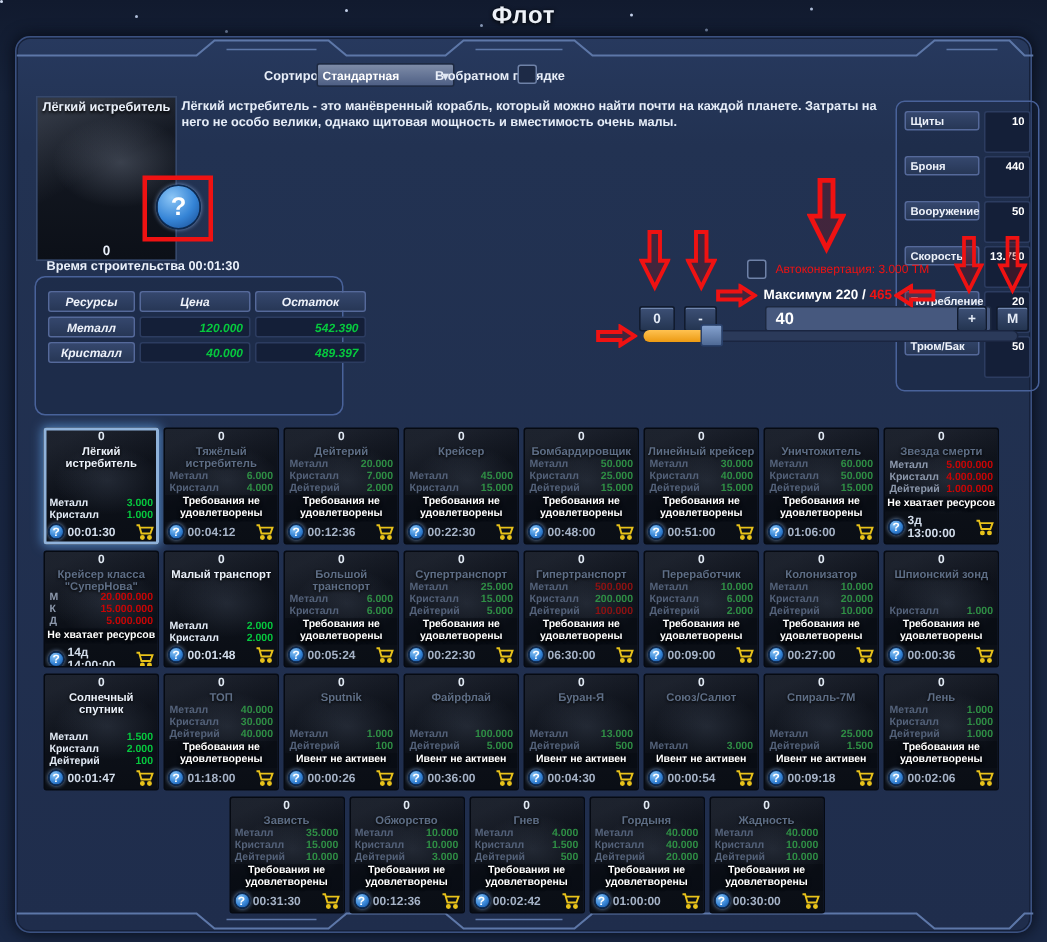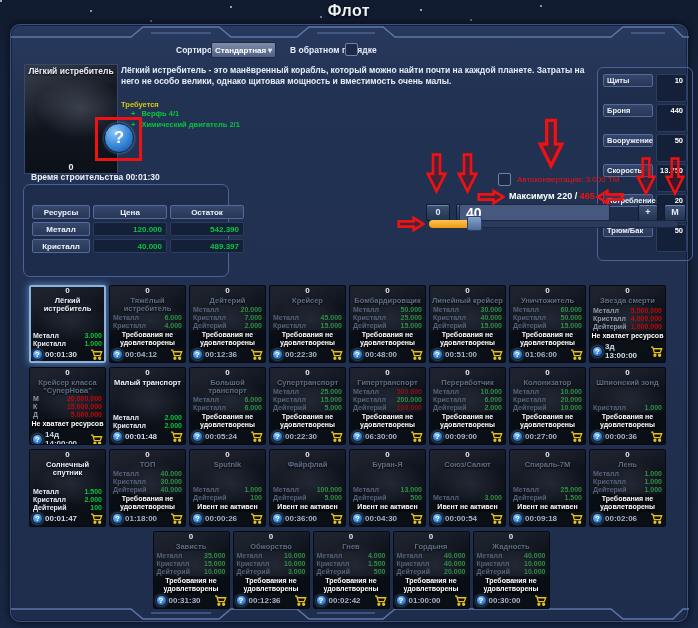--- a/index.html
+++ b/index.html
@@ -18,21 +18,21 @@
 
   .panel { position:absolute; left:10px; top:24px; width:678px; height:598px;
     background:linear-gradient(180deg,#27395e 0%, #223252 12%, #1f2d4c 100%);
     border:1px solid #3b5180; border-radius:10px; box-shadow: inset 0 0 0 1px #16213a, 0 0 10px #060a14; }
   .decor { position:absolute; left:0; }
   .decor-top { top:-1px; }
   .decor-bottom { bottom:-1px; transform:scaleY(-1); }
 
   
   .sort-label { position:absolute; left:165px; top:20px; font-size:8.5px; font-weight:bold; color:#e8eef8; }
-  .sort-select { position:absolute; left:200px; top:17px; width:65px; height:16px; display:flex; align-items:center;
+  .sort-select { position:absolute; left:200px; top:17px; width:92px; height:16px; display:flex; align-items:center;
     background:linear-gradient(#7e8ca8,#4e5f84); border:1px solid #1e2a42; border-radius:2px;
     color:#fff; font-size:8px; font-weight:bold; padding:0 3px; cursor:pointer; }
   .sort-select .val { flex:1; }
   .sort-select .chev { font-size:8px; color:#dfe6f2; }
   .checkbox { width:13px; height:13px; background:#1d2a46; border:1px solid #6f82a8; border-radius:2px; }
   .cb-sort { position:absolute; left:334px; top:18px; }
   .reverse-label { position:absolute; left:279px; top:20px; font-size:8.5px; font-weight:bold; color:#e8eef8; }
 
   
   .ship-thumb { position:absolute; left:13px; top:39px; width:94px; height:110px; display:flex; flex-direction:column;
@@ -48,21 +48,21 @@
     background:radial-gradient(circle at 35% 28%, #8cc6f6 0%, #3584d6 55%, #17488e 100%);
     border:1px solid #0c2950; box-shadow:0 0 3px rgba(160,200,255,.7); }
   .q-big { position:absolute; left:93px; top:98px; width:30px; height:30px; font-size:17px; line-height:28px; }
   .annot-rect { position:absolute; border:3px solid #ef1212; }
   .rect-qicon { left:84px; top:92px; width:47px; height:44px; }
 
   .build-time-label { position:absolute; left:20px; top:147px; font-size:8.5px; font-weight:bold; color:#eaf0fa;text-align:center; }
 
   
   .res-box { position:absolute; left:12px; top:159px; width:206px; height:93px;
-    border:1px solid #49629a; border-radius:7px; background:rgba(20,30,54,.25); padding:20px 8px; }
+    border:1px solid #49629a; border-radius:7px; background:rgba(20,30,54,.25); padding:9px 8px;font-style:italic; }
   .res-grid { display:grid; grid-template-columns:58px 74px 74px; gap:3px; }
   .cell { height:14px; font-size:8px; font-weight:bold; line-height:13px; border-radius:2px; padding:0 4px; }
   .cell-head, .cell-name { background:linear-gradient(#35476d,#273756); border:1px solid #55699a; color:#eef2fa; text-align:center; }
   .cell-val { background:#141f38; border:1px solid #2c3c60; color:#06c93e; text-align:right; }
 
   
   .desc { position:absolute; left:110px; top:40px; width:474px; font-size:8.5px; font-weight:bold;
     color:#e6edf8; line-height:1.32; }
   .req { position:absolute; left:110px; top:75px; }
   .req-title { font-size:7.5px; font-weight:bold; color:#d8c90c; }
@@ -79,22 +79,22 @@
     background:#141f38; border:1px solid #2c3c60; border-radius:2px; text-align:right; padding:0 3px; }
 
   
   .cb-auto { position:absolute; left:487px; top:148px; }
   .auto-label { position:absolute; left:506px; top:150px; font-size:8px; font-weight:normal; color:#ef1212; }
   .max-line { position:absolute; left:498px; top:166px; font-size:9px; font-weight:bold; color:#fff; }
   .max-red { color:#ef1212; }
   .btn-small { position:absolute; top:179px; height:17px; text-align:center; font-size:9px; font-weight:bold; color:#e4ebf6;
     background:linear-gradient(#3d5076,#243551); border:1px solid #111b2e; border-radius:2px;
     box-shadow:inset 0 1px 0 #7187ae; line-height:15px; cursor:pointer; }
-  .qty-input { position:absolute; left:448px; top:179px; width:151px; height:17px; background:#46587e;
-    border:1px solid #1c2840; border-radius:2px; color:#fff; font-size:14px; font-weight:bold; padding:0 6px; }
+  .qty-input { position:absolute; left:499px; top:179px; width:151px; height:17px; background:#46587e;
+    border:1px solid #1c2840; border-radius:2px; color:#fff; font-size:11px; font-weight:bold; padding:0 6px; }
   .slider-track { position:absolute; left:418px; top:195px; width:250px; height:8px; background:#2b3a5a;
     border:1px solid #1a2540; border-radius:4px; }
   .slider-fill { position:absolute; left:418px; top:195px; width:44px; height:8px; background:linear-gradient(#ffc251,#ec9a12); border-radius:4px 0 0 4px; }
   .slider-handle { position:absolute; left:456px; top:191px; width:15px; height:15px;
     background:linear-gradient(#85a2cf,#4f6a96); border:1px solid #29406a; border-radius:2px; cursor:grab; }
   .rect-build { left:467px; top:222px; width:147px; height:34px; padding:2px 4px; }
   .build-btn { width:100%; height:100%; background:linear-gradient(#1c2b4a,#0c1526); border:1px solid #000;
     box-shadow:0 0 0 1px #3e5480; color:#06c93e; font-size:9.5px; font-weight:bold; letter-spacing:.4px; cursor:pointer; }
 
   
@@ -176,27 +176,20 @@
         <div class="cell cell-name">Металл</div>
         <div class="cell cell-val">120.000</div>
         <div class="cell cell-val">542.390</div>
         <div class="cell cell-name">Кристалл</div>
         <div class="cell cell-val">40.000</div>
         <div class="cell cell-val">489.397</div>
       </div>
   </div>
 
   <div class="desc">Лёгкий истребитель - это манёвренный корабль, который можно найти почти на каждой планете. Затраты на него не особо велики, однако щитовая мощность и вместимость очень малы.</div>
-  <div class="req">
-    <div class="req-title">Требуется</div>
-    <div>
-        <div class="req-item"><span class="bul">+</span>Верфь 4/1</div>
-        <div class="req-item"><span class="bul">+</span>Химический двигатель 2/1</div>
-      </div>
-  </div>
 
   <div class="stats-box">
     <div>
         <div class="stat-row">
           <div class="stat-label">Щиты</div>
           <div class="stat-value">10</div>
         </div>
         <div class="stat-row">
           <div class="stat-label">Броня</div>
           <div class="stat-value">440</div>

